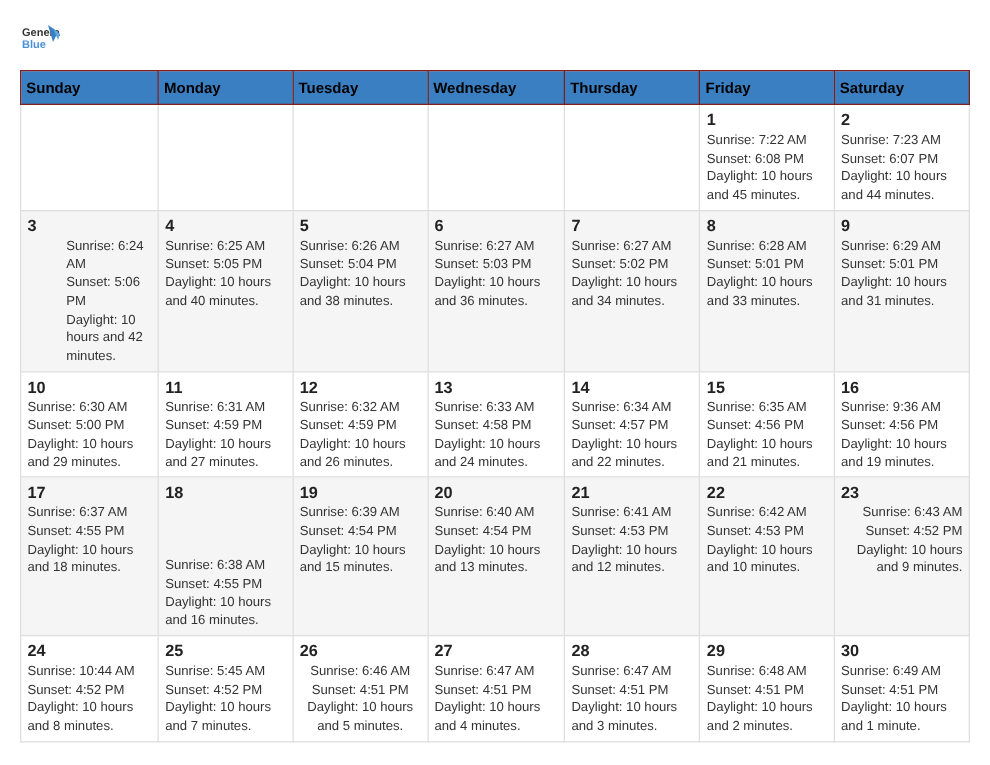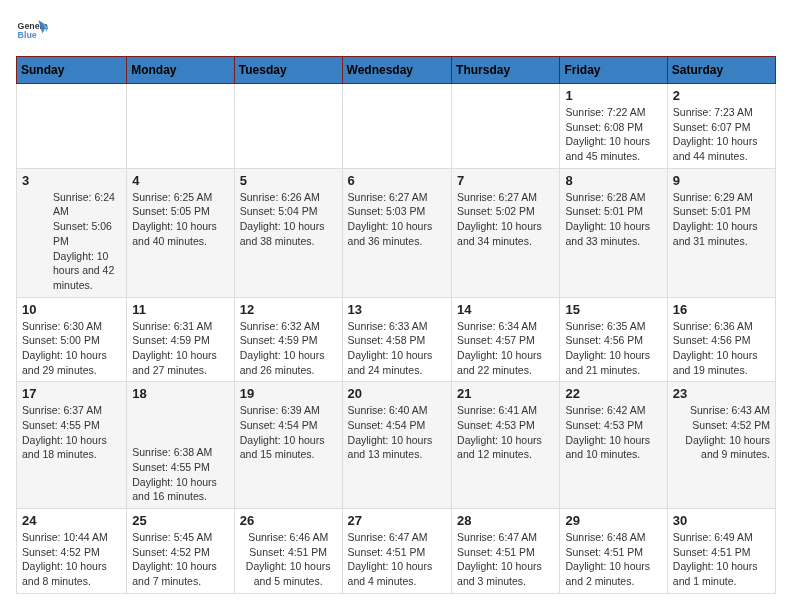--- a/index.html
+++ b/index.html
@@ -204,21 +204,21 @@
 Daylight: 10 hours and 22 minutes.</div>
         </td>
         <td>
           <div class="day-number">15</div>
           <div class="day-info" style="white-space: pre-line;">Sunrise: 6:35 AM
 Sunset: 4:56 PM
 Daylight: 10 hours and 21 minutes.</div>
         </td>
         <td>
           <div class="day-number">16</div>
-          <div class="day-info" style="white-space: pre-line;">Sunrise: 6:36 AM
+          <div class="day-info" style="white-space: pre-line;">Sunrise: 9:36 AM
 Sunset: 4:56 PM
 Daylight: 10 hours and 19 minutes.</div>
         </td>
       </tr>
       <tr>
         <td>
           <div class="day-number">17</div>
           <div class="day-info" style="white-space: pre-line;">Sunrise: 6:37 AM
 Sunset: 4:55 PM
 Daylight: 10 hours and 18 minutes.</div>

